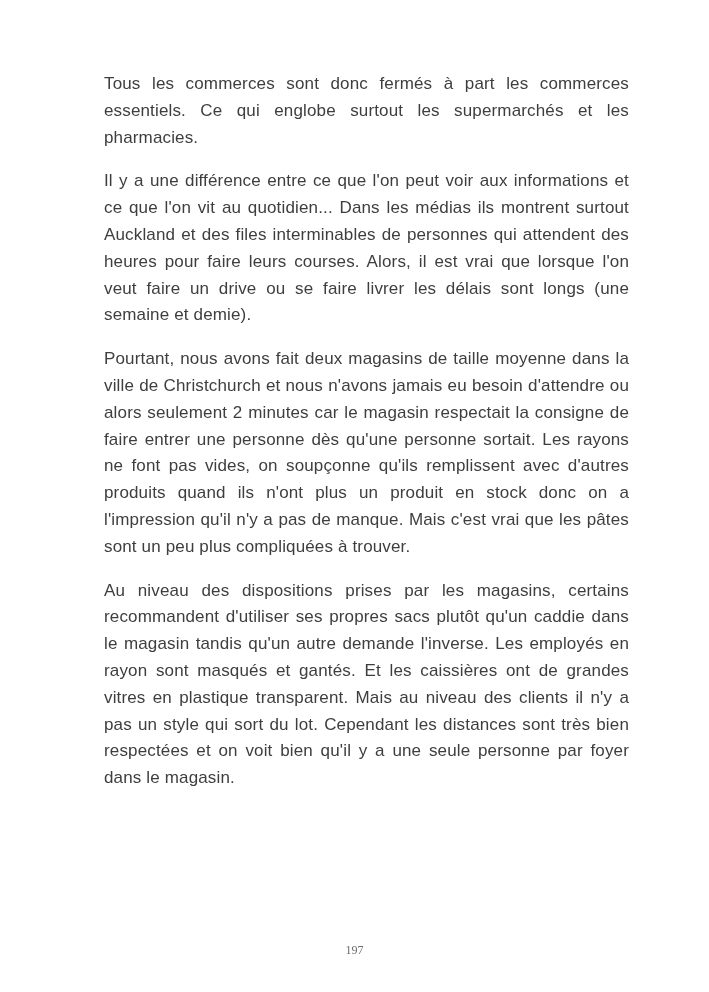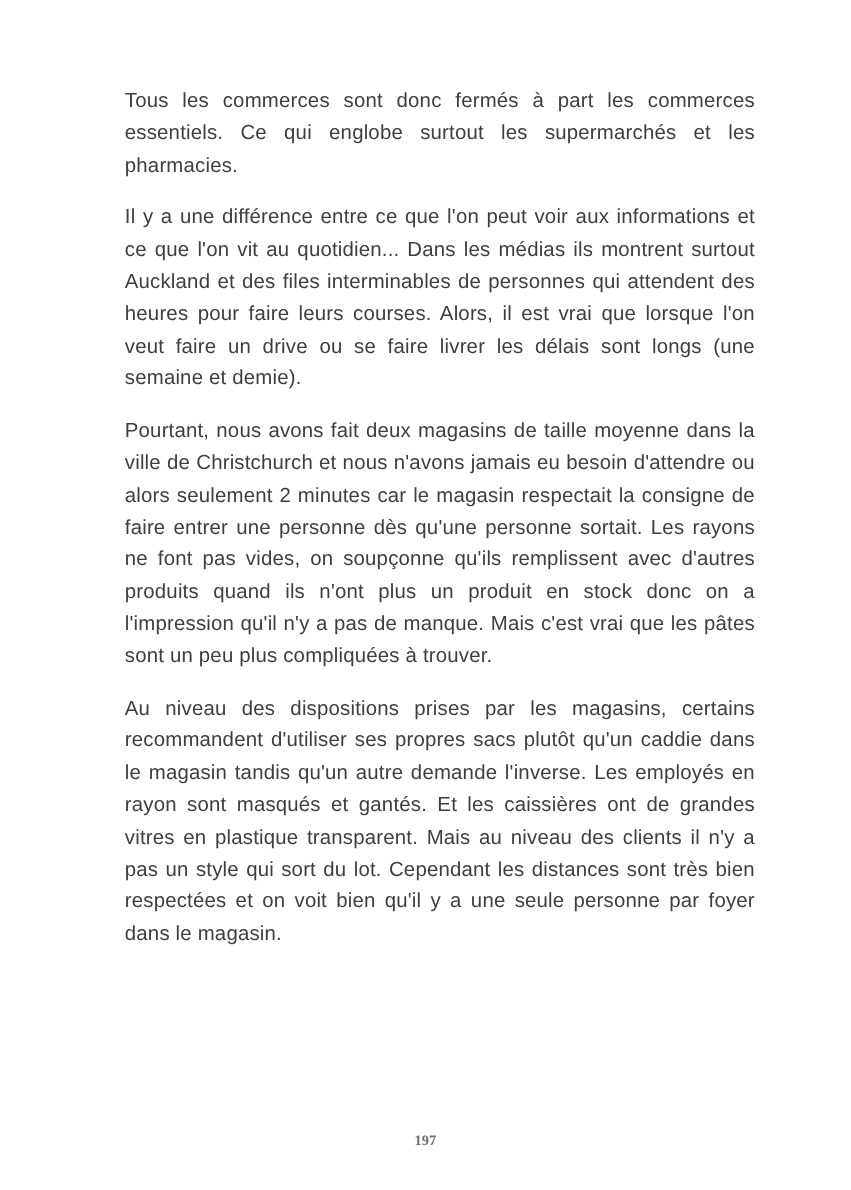--- a/index.html
+++ b/index.html
@@ -33,21 +33,20 @@
   }
   .page-number {
     position: absolute;
     left: 0;
     right: 0;
     bottom: 34px;
     text-align: center;
     font-family: "Liberation Serif", serif;
     font-size: 12px;
     color: #6e6e6e;
-    font-weight: bold;
   }
 </style>
 </head>
 <body>
 
 <div class="page">
   <p class="para">Tous les commerces sont donc fermés à part les commerces essentiels. Ce qui englobe surtout les supermarchés et les pharmacies.</p>
   <p class="para">Il y a une différence entre ce que l'on peut voir aux informations et ce que l'on vit au quotidien... Dans les médias ils montrent surtout Auckland et des files interminables de personnes qui attendent des heures pour faire leurs courses. Alors, il est vrai que lorsque l'on veut faire un drive ou se faire livrer les délais sont longs (une semaine et demie).</p>
   <p class="para">Pourtant, nous avons fait deux magasins de taille moyenne dans la ville de Christchurch et nous n'avons jamais eu besoin d'attendre ou alors seulement 2 minutes car le magasin respectait la consigne de faire entrer une personne dès qu'une personne sortait. Les rayons ne font pas vides, on soupçonne qu'ils remplissent avec d'autres produits quand ils n'ont plus un produit en stock donc on a l'impression qu'il n'y a pas de manque. Mais c'est vrai que les pâtes sont un peu plus compliquées à trouver.</p>
   <p class="para">Au niveau des dispositions prises par les magasins, certains recommandent d'utiliser ses propres sacs plutôt qu'un caddie dans le magasin tandis qu'un autre demande l'inverse. Les employés en rayon sont masqués et gantés. Et les caissières ont de grandes vitres en plastique transparent. Mais au niveau des clients il n'y a pas un style qui sort du lot. Cependant les distances sont très bien respectées et on voit bien qu'il y a une seule personne par foyer dans le magasin.</p>

